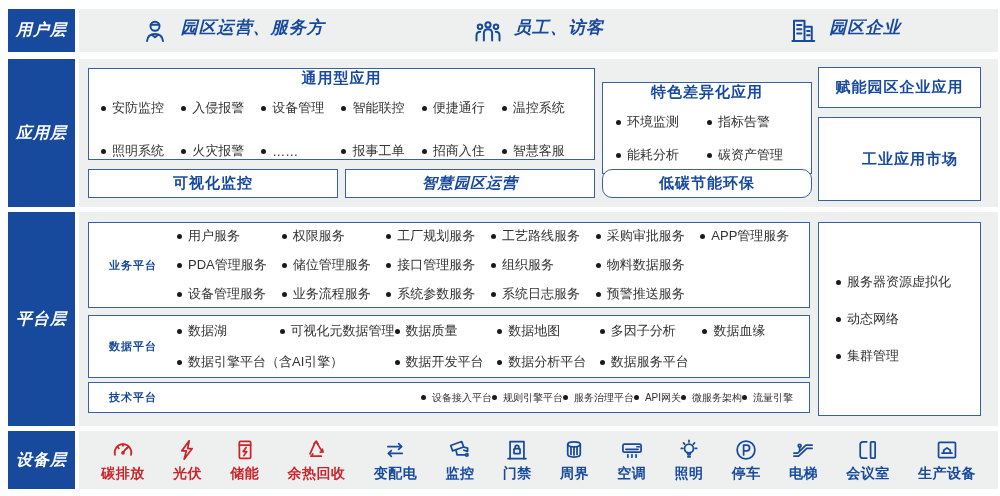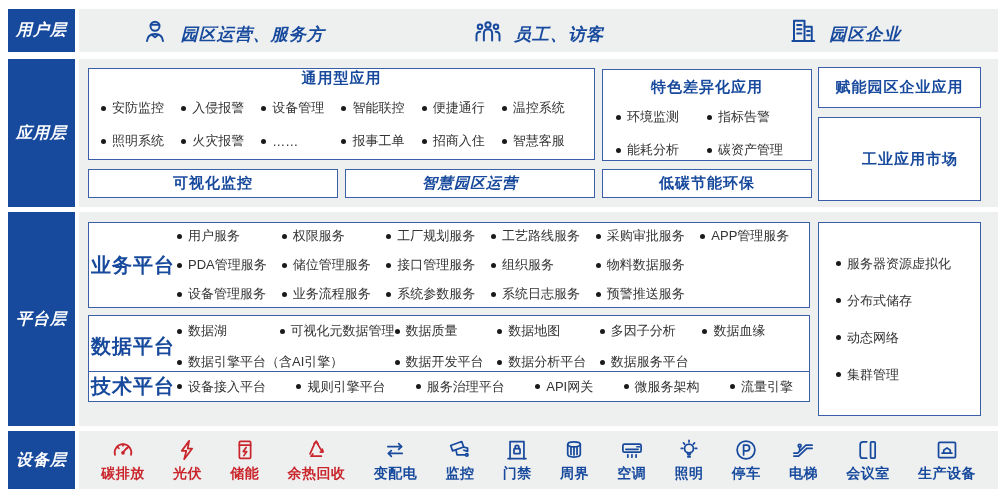--- a/index.html
+++ b/index.html
@@ -21,53 +21,53 @@
     background:var(--blue,#17499c); color:#fff;
     font-weight:bold; font-style:italic; font-size:16px;
     display:flex; align-items:center; justify-content:center;
     letter-spacing:1px;
   }
   .band-content { flex:1; background:var(--band,#eef0f0); margin-left:4px; position:relative; margin-right:2px; }
 
   
   .band-user { height:43px; }
   .user-groups { height:100%; display:flex; align-items:center; }
-  .ugroup { flex:1; display:flex; align-items:flex-end; justify-content:center; gap:11px; color:var(--blue,#17499c); }
+  .ugroup { flex:1; display:flex; align-items:flex-start; justify-content:center; gap:11px; color:var(--blue,#17499c); }
   .ulabel { font-size:17px; font-weight:bold; font-style:italic; letter-spacing:1px; }
 
   
   .box { position:absolute; background:#fff; border:1.5px solid var(--border,#3a5fa8); }
   .box-title { text-align:center; font-weight:bold; font-size:15px; color:var(--blue,#17499c); letter-spacing:1px; }
 
   
   .band-app { height:148px; }
   .general-box   { left:9px;   top:9px;   width:507px; height:92px; padding-top:0; }
-  .featured-box  { left:523px; top:10px;   width:210px; height:92px; padding-top:8px; }
+  .featured-box  { left:523px; top:23px;   width:210px; height:92px; }
   .banner { display:flex; align-items:center; justify-content:center; font-weight:bold; font-size:15px; color:var(--blue,#17499c); letter-spacing:1px; }
   .banner-1 { left:9px;   top:110px; width:250px; height:29px; }
   .banner-2 { left:266px; top:110px; width:250px; height:29px;font-style:italic; }
-  .banner-3 { left:523px; top:110px; width:210px; height:29px; }
+  .banner-3 { left:523px; top:110px; width:210px; height:29px;border-radius:10px; }
   .rbox { display:flex; align-items:center; justify-content:center; font-weight:bold; font-size:15px; color:var(--blue,#17499c); letter-spacing:1px; text-align:center; }
   .rbox-1 { left:739px; top:8px;  width:163px; height:41px; }
   .rbox-2 { left:739px; top:58px; width:163px; height:84px;padding-left:21px; }
 
-  .general-items { margin-top:11px; padding:0 12px; display:grid; grid-template-columns:repeat(6,1fr); row-gap:15px; font-size:13px; }
+  .general-items { margin-top:11px; padding:0 12px; display:grid; grid-template-columns:repeat(6,1fr); row-gap:25px; font-size:13px; }
   .featured-items { margin-top:11px; padding:0 13px; display:grid; grid-template-columns:repeat(2,1fr); row-gap:15px; font-size:13px; }
 
   
   .band-platform { height:214px; }
   .pbox { display:flex; align-items:center; }
   .business-box { left:9px; top:10px;  width:722px; height:86px; }
   .data-box     { left:9px; top:103px; width:722px; height:63px; }
-  .tech-box     { left:9px; top:159px; width:722px; height:31px; }
-  .ptitle { width:88px; flex:none; text-align:center; font-weight:bold; font-size:20px; color:var(--blue,#17499c); letter-spacing:1px; }
+  .tech-box     { left:9px; top:170px; width:722px; height:31px; }
+  .ptitle { width:88px; flex:none; text-align:center; font-weight:bold; font-size:11px; color:var(--blue,#17499c); letter-spacing:1px; }
   .pgrid { flex:1; display:grid; grid-template-columns:repeat(6,1fr); row-gap:11px; padding-right:4px; font-size:13px; }
   .pgrid-data { row-gap:13px; }
   .span2 { grid-column:span 2; }
-  .tech-items { flex:1; display:flex; justify-content:space-between; padding-right:16px; font-size:13px;gap:20px; }
+  .tech-items { flex:1; display:flex; justify-content:flex-end; padding-right:16px; font-size:10px; }
   .infra-box { left:739px; top:10px; width:163px; height:194px; display:flex; flex-direction:column; justify-content:center; gap:19px; padding-left:17px; font-size:13px; }
 
   
   .band-device { height:58px; }
   .device-items { height:100%; display:flex; align-items:center; justify-content:space-around; padding:0 8px; }
   .dev { display:flex; flex-direction:column; align-items:center; gap:2px; }
   .dev-l { font-size:14px; font-weight:bold; letter-spacing:.5px; }
   .dev-red  { color:var(--red,#c9252b); }
   .dev-blue { color:var(--blue,#17499c); }
 
@@ -352,24 +352,20 @@
             <span class="bi ">
               <i class="dot"></i>
               <span class="bi-t">流量引擎</span>
             </span>
           </div>
       </div>
       <div class="box infra-box">
           <span class="bi ">
             <i class="dot"></i>
             <span class="bi-t">服务器资源虚拟化</span>
-          </span>
-          <span class="bi ">
-            <i class="dot"></i>
-            <span class="bi-t">分布式储存</span>
           </span>
           <span class="bi ">
             <i class="dot"></i>
             <span class="bi-t">动态网络</span>
           </span>
           <span class="bi ">
             <i class="dot"></i>
             <span class="bi-t">集群管理</span>
           </span>
         </div>

